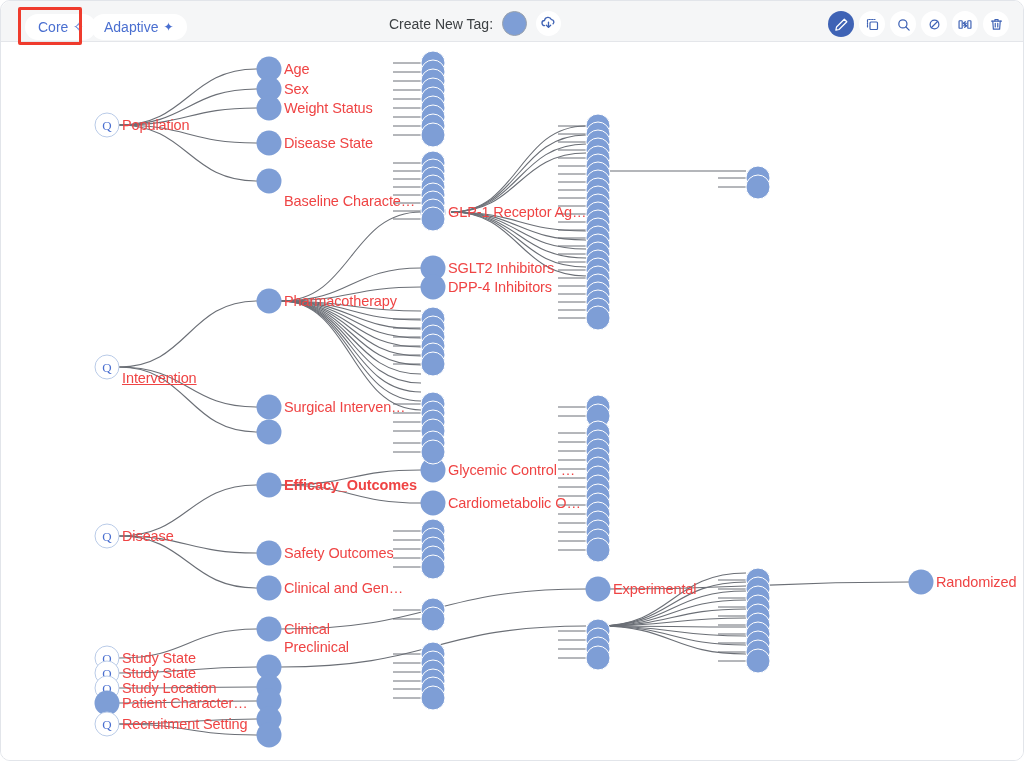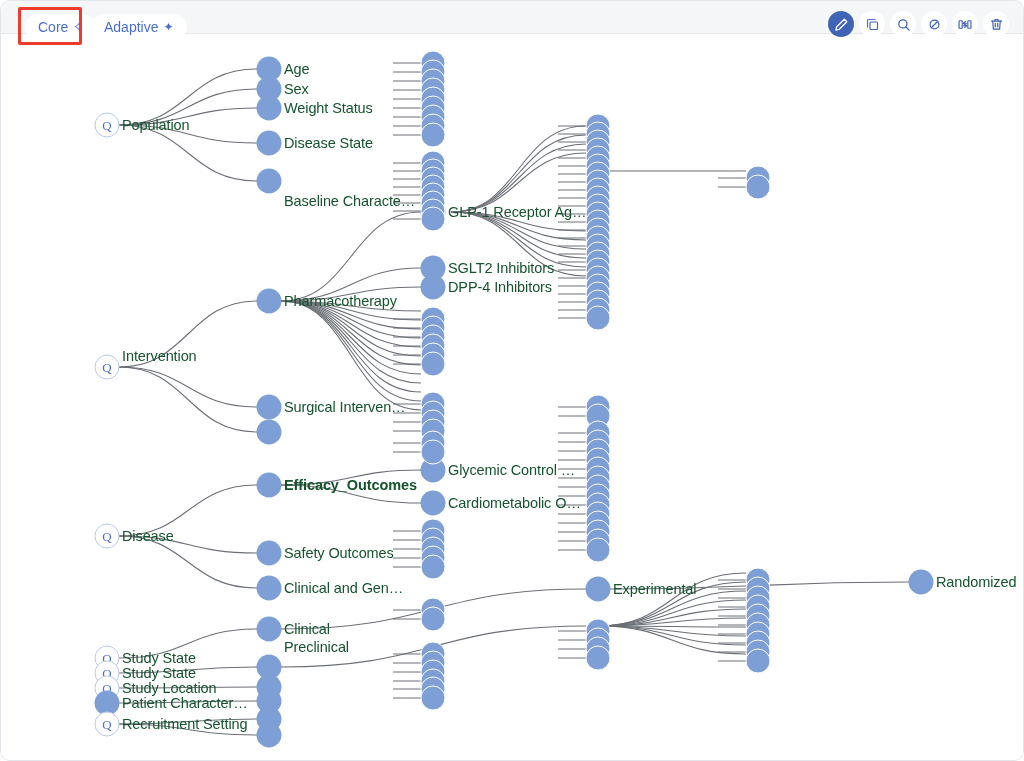--- a/index.html
+++ b/index.html
@@ -15,21 +15,21 @@
     width: 1024px; height: 761px;
     background: #ffffff;
     border: 1px solid #e2e5ea;
     border-radius: 10px;
     overflow: hidden;
   }
 
   
   #toolbar {
     position: absolute; left: 0; top: 0;
-    width: 1024px; height: 33px;
+    width: 1024px; height: 41px;
     background: #f5f6f7;
     border-bottom: 1px solid #e4e6ea;
     border-radius: 10px 10px 0 0;
     padding-left: 23px;
   }
   .tab-pill {
     position: absolute;
     height: 26px;
     display: flex; align-items: center; gap: 5px;
     background: #ffffff;
@@ -119,21 +119,21 @@
     border: 1.6px solid #b9cbe8;
     display: flex; align-items: center; justify-content: center;
     color: #4a6fd0;
     font-size: 13px;
     font-family: "Liberation Serif", serif;
   }
   .node-label {
     position: absolute;
     transform: translateY(-50%);
     font-size: 14.5px;
-    color: #14532d;
+    color: #ef4444;
     white-space: nowrap;
     pointer-events: none;
     letter-spacing: -0.1px;
   }
   .stack { position: absolute; transform: translate(-50%, 0); }
 </style>
 </head>
 <body>
 
 <div id="app">
@@ -145,20 +145,31 @@
       <span class="sparkle">✧</span>
     </div>
 
     <div class="tab-pill" id="tab-adaptive">
       <span>Adaptive</span>
       <span class="sparkle">✦</span>
     </div>
 
     <div id="core-highlight"></div>
 
+    <div id="create-tag-group">
+      <span id="create-tag-label">Create New Tag:</span>
+      <div id="new-tag-swatch"></div>
+      <div id="cloud-download-btn">
+        <svg width="17" height="17" viewBox="0 0 24 24" fill="none" stroke="#3f63b5" stroke-width="1.9" stroke-linecap="round" stroke-linejoin="round">
+          <path d="M18.5 12.5A3.5 3.5 0 0 0 16 6.5a5 5 0 0 0-9.6 1.2A3.6 3.6 0 0 0 6.5 15"></path>
+          <path d="M12 10v7"></path>
+            <path d="M9 14.5l3 3 3-3"></path>
+        </svg>
+      </div>
+    </div>
 
     <div id="toolbar-actions">
       <div class="tb-btn active">
         <svg width="15" height="15" viewBox="0 0 24 24" fill="none" stroke="#ffffff" stroke-width="2" stroke-linecap="round" stroke-linejoin="round">
           <path d="M16.5 3.5l4 4L8 20l-5 1 1-5z"></path>
         </svg>
       </div>
       <div class="tb-btn">
         <svg width="15" height="15" viewBox="0 0 24 24" fill="none" stroke="#3f63b5" stroke-width="1.9" stroke-linecap="round" stroke-linejoin="round">
           <rect x="8" y="8" width="12" height="12" rx="1.5"></rect>
@@ -374,21 +385,21 @@
         <path d="M450,166 C517.5,166 517.5,203 585,203" fill="none" stroke="#6b6f76" stroke-width="1.1"></path>
         <path d="M450,166 C517.5,166 517.5,212 585,212" fill="none" stroke="#6b6f76" stroke-width="1.1"></path>
         <path d="M450,166 C517.5,166 517.5,221 585,221" fill="none" stroke="#6b6f76" stroke-width="1.1"></path>
         <path d="M450,166 C517.5,166 517.5,230 585,230" fill="none" stroke="#6b6f76" stroke-width="1.1"></path>
         <path d="M609,125 C677,125 677,125 745,125" fill="none" stroke="#6b6f76" stroke-width="1.1"></path>
       </svg>
     <div id="nodes-layer">
         <div class="node qring" style="left: 106px; top: 79px;">Q</div>
         <div class="node-label" style="left: 121px; top: 79px;">Population</div>
         <div class="node qring" style="left: 106px; top: 321px;">Q</div>
-        <div class="node-label" style="left: 121px; top: 310px;">Intervention</div>
+        <div class="node-label" style="left: 121px; top: 332px; text-decoration: underline;">Intervention</div>
         <div class="node qring" style="left: 106px; top: 490px;">Q</div>
         <div class="node-label" style="left: 121px; top: 490px;">Disease</div>
         <div class="node qring" style="left: 106px; top: 612px;">Q</div>
         <div class="node-label" style="left: 121px; top: 612px;">Study State</div>
         <div class="node qring" style="left: 106px; top: 627px;">Q</div>
         <div class="node-label" style="left: 121px; top: 627px;">Study State</div>
         <div class="node qring" style="left: 106px; top: 642px;">Q</div>
         <div class="node-label" style="left: 121px; top: 642px;">Study Location</div>
         <div class="node" style="left: 106px; top: 657px;"></div>
         <div class="node-label" style="left: 121px; top: 657px;">Patient Character…</div>

